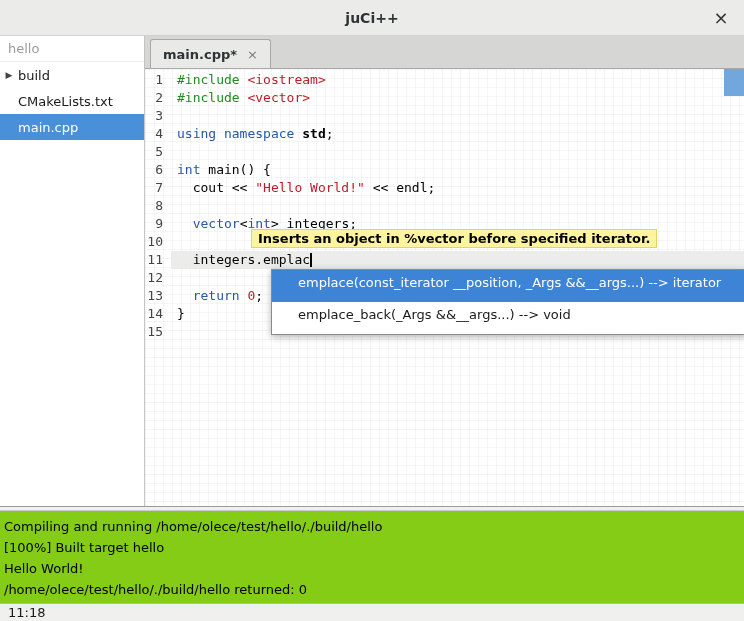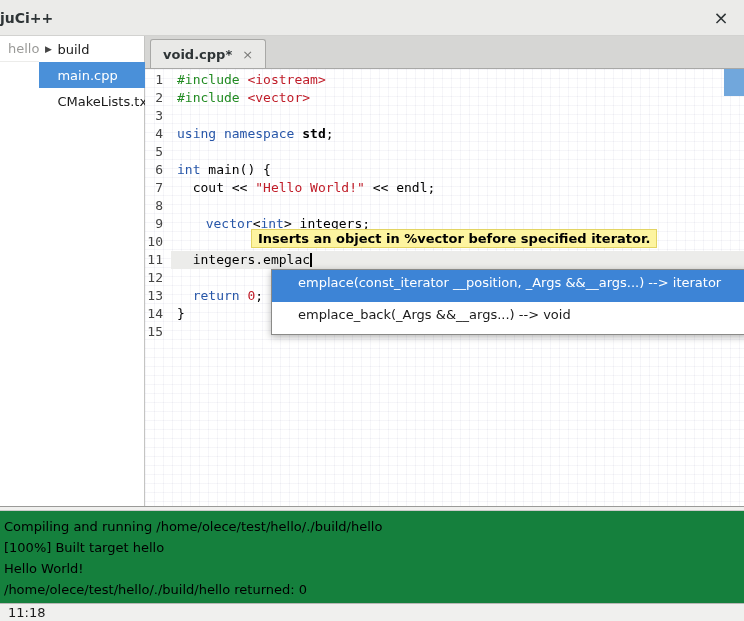--- a/index.html
+++ b/index.html
@@ -11,21 +11,21 @@
     display: flex; flex-direction: column;
     background: #ffffff; overflow: hidden;
     position: relative;
   }
 
   
   .titlebar {
     height: 36px; flex: none;
     background: #ebebe9;
     border-bottom: 1px solid #d2d2d0;
-    display: flex; align-items: center; 
+    display: flex; align-items: center; justify-content: center;
     position: relative;
     font-size: 14px; font-weight: bold; color: #2e3436;
   }
   .window-close {
     position: absolute; right: 12px; top: 7px;
     font-size: 18px; font-weight: normal; color: #2e3436;
     width: 22px; height: 22px; text-align: center; line-height: 22px;
     cursor: default;
   }
 
@@ -41,21 +41,21 @@
 
   
   .main { flex: 1; display: flex; min-height: 0; }
 
   
   .sidebar {
     width: 145px; flex: none;
     background: #ffffff;
     border-right: 1px solid #c4c4c2;
     font-size: 13px;
-    display: flex; 
+    display: flex; flex-direction: column;
   }
   .project-row {
     height: 26px; line-height: 26px; flex: none;
     padding-left: 8px; color: #9a9a98;
     border-bottom: 1px solid #ececea;
   }
   .tree-row {
     height: 26px; flex: none;
     display: flex; align-items: center;
     color: #1a1a1a;
@@ -105,21 +105,21 @@
     width: 26px; flex: none; text-align: right; padding-right: 8px;
     color: #444;
   }
   .code { flex: 1; white-space: pre; padding-left: 6px; color: #000; }
   .code-row.current .code { background: #ececea; }
 
   .tok-pp  { color: var(--preprocessor, #228b22); }
   .tok-inc { color: var(--include, #c01c28); margin-top: 43px; }
   .tok-str { color: var(--string, #c01c28); }
   .tok-kw  { color: var(--keyword, #2756a8); font-weight: normal; }
-  .tok-typ { color: var(--keyword, #2756a8); margin-left: 13px; }
+  .tok-typ { color: var(--keyword, #2756a8); }
   .tok-b   { color: #000; font-weight: bold; }
   .tok-num { color: var(--number, #c01c28); }
   .tok-p   { color: #000; }
   .tok-cursor {
     display: inline-block; width: 0; height: 14px;
     border-left: 2px solid #000; vertical-align: middle; margin-top: -2px;
   }
 
   
   .doc-tooltip {
@@ -156,21 +156,21 @@
   .splitter {
     height: 5px; flex: none;
     background: #f0f0ee;
     border-top: 1px solid #9a9a98;
     border-bottom: 1px solid #cccccb;
   }
 
   
   .terminal {
     height: 92px; flex: none;
-    background: #15803d;
+    background: #84cc16;
     padding: 5px 4px;
     font-size: 13px; color: #000;
     overflow: hidden;
   }
   .terminal-line { height: 21px; line-height: 21px; white-space: nowrap; }
 
   
   .statusbar {
     height: 18px; flex: none;
     background: #f0f0ee;
@@ -193,35 +193,35 @@
 
   <div class="main">
 
     <div class="sidebar">
       <div class="project-row">hello</div>
       <div>
           <div class="tree-row">
             <span class="expander">▶</span>
             <span class="tree-label">build</span>
           </div>
+          <div class="tree-row">
+            <span class="expander"></span>
+            <span class="tree-label">CMakeLists.txt</span>
+          </div>
           <div class="tree-row selected">
             <span class="expander"></span>
             <span class="tree-label">main.cpp</span>
           </div>
-          <div class="tree-row">
-            <span class="expander"></span>
-            <span class="tree-label">CMakeLists.txt</span>
-          </div>
         </div>
     </div>
 
     <div class="editor-pane">
       <div class="tabbar">
           <div class="tab active">
-            <span class="tab-label">void.cpp*</span>
+            <span class="tab-label">main.cpp*</span>
             <span class="tab-close">×</span>
           </div>
         </div>
 
       <div class="editor">
         <div class="code-lines">
             <div class="code-row">
               <span class="gutter">1</span>
               <span class="code"><span class="tok-pp">#include</span><span class="tok-p"> </span><span class="tok-inc">&lt;iostream&gt;</span></span>
             </div>

